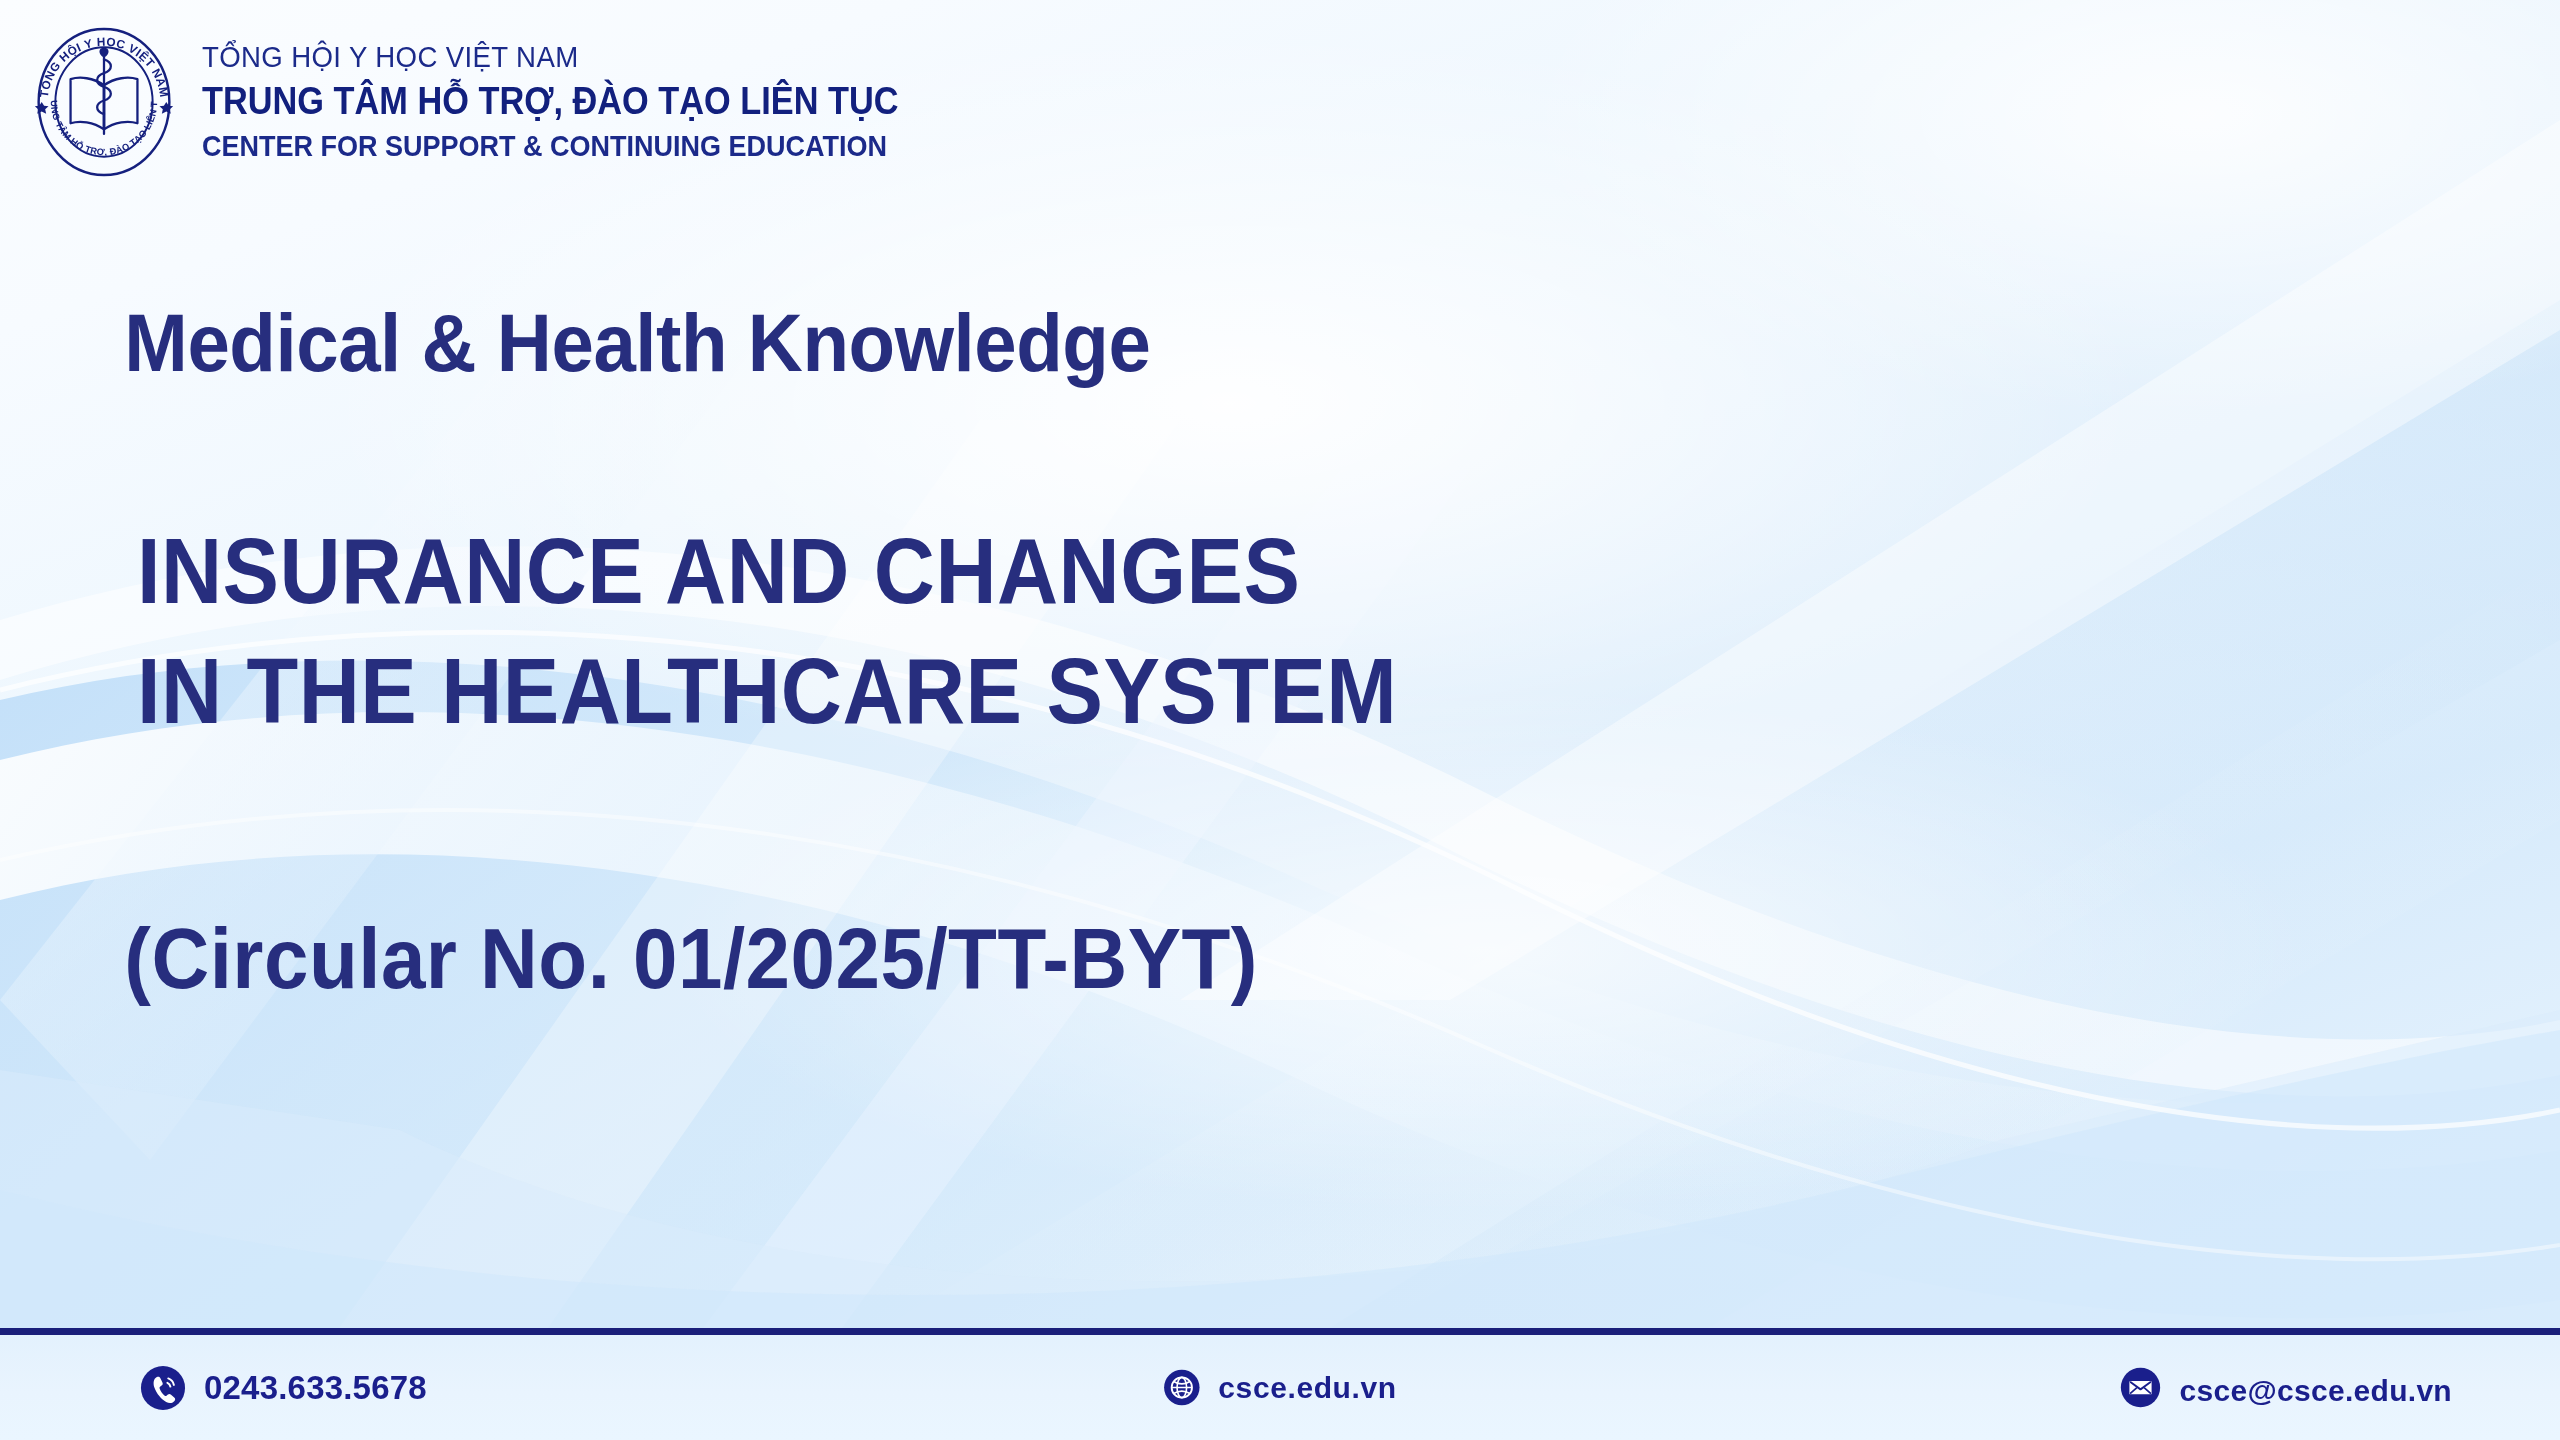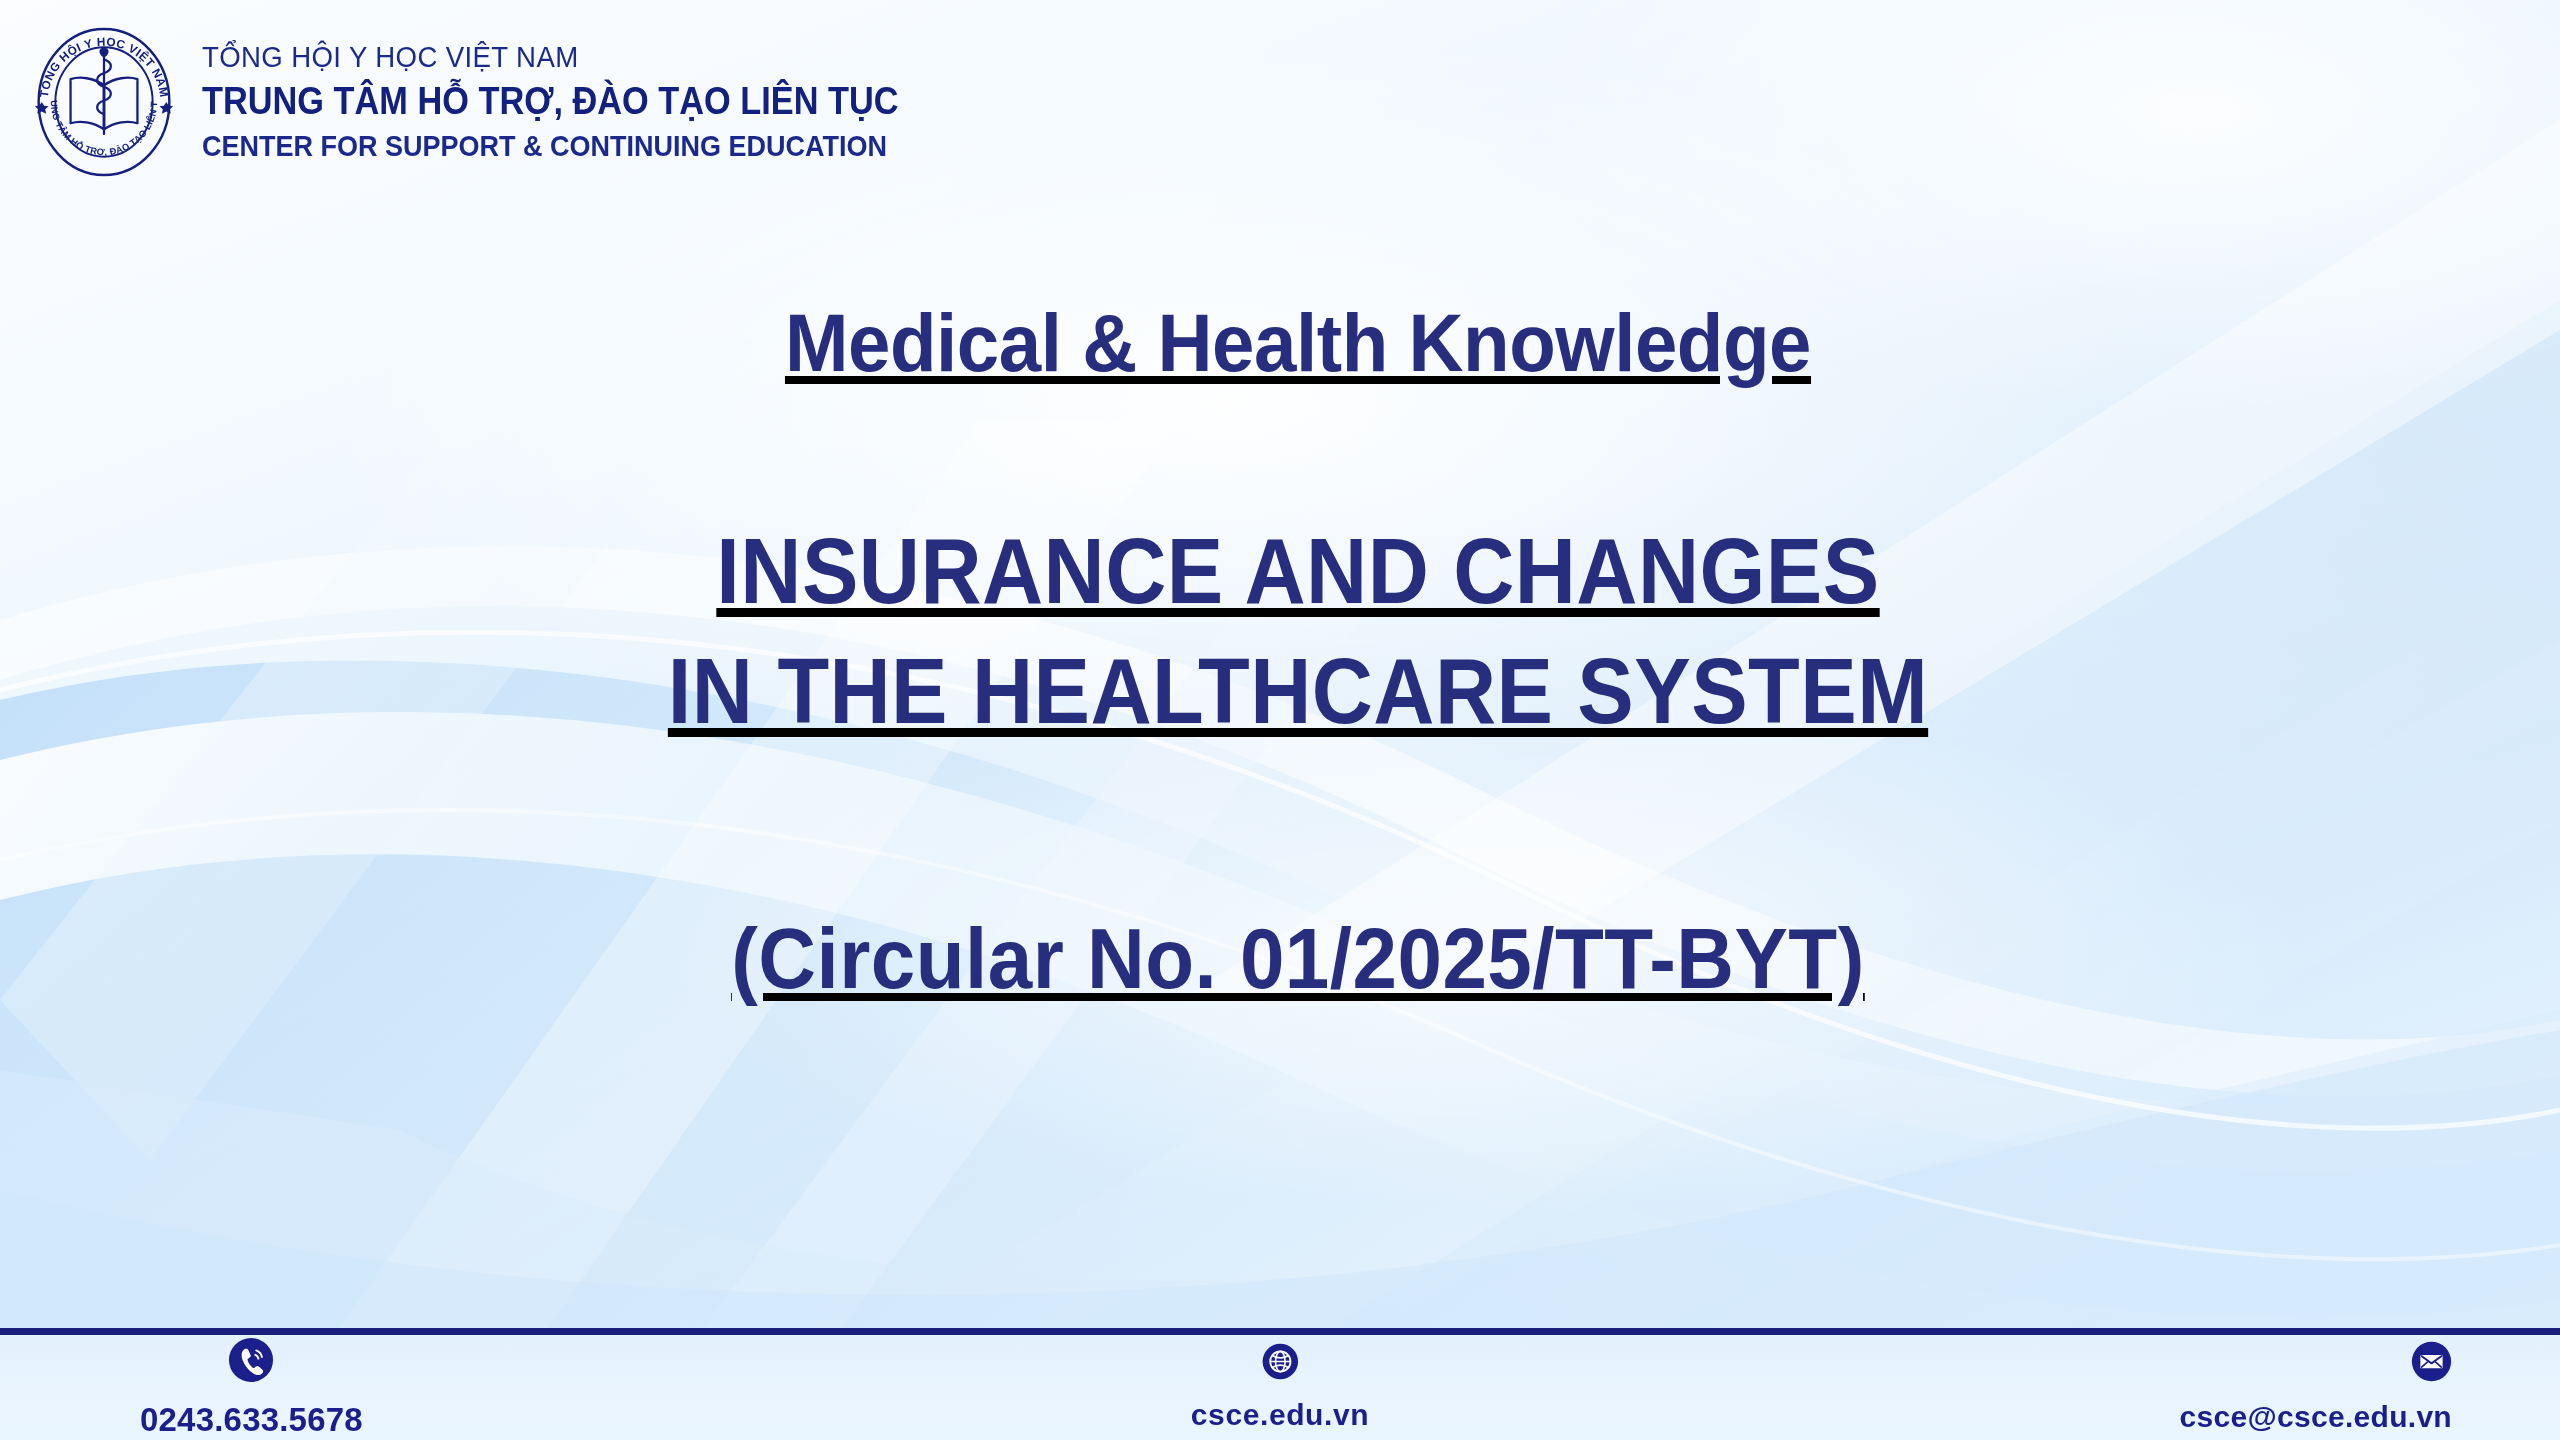--- a/index.html
+++ b/index.html
@@ -86,23 +86,21 @@
     margin-top: 4px;
     white-space: nowrap;
   }
 
   
   .title-stack {
     position: absolute;
     left: 0; right: 0;
     top: 300px;
     z-index: 5;
-    text-align: center;
     padding-left: 36px;
-    text-decoration: underline;
   }
   .kicker {
     color: #272e7e;
     font-weight: 700;
     font-size: 82px;
     line-height: 1.05;
     letter-spacing: -0.5px;
     transform: scaleX(0.93);
     margin: 0 0 126px 0;
     font-family: "Liberation Sans Narrow", "Liberation Sans", sans-serif;
@@ -138,21 +136,20 @@
     background: linear-gradient(180deg, #e3f1fd 0%, #e9f4fe 55%, #eaf6ff 100%);
     border-top: 7px solid #1a1f7a;
     display: flex;
     align-items: center;
   }
   .footer-item {
     display: flex;
     align-items: center;
     gap: 18px;
     white-space: nowrap;
-    flex-direction: column;
   }
   .footer-item.phone   { position: absolute; left: 140px; }
   .footer-item.web     { position: absolute; left: 50%; transform: translateX(-50%); }
   .footer-item.email   { position: absolute; right: 108px; align-items: flex-end; }
 
   .fi-icon { flex: 0 0 auto; display: block; }
   .fi-phone-icon { width: 46px; height: 46px; }
   .fi-web-icon   { width: 37px; height: 37px; }
   .fi-mail-icon  { width: 41px; height: 41px; }
 

